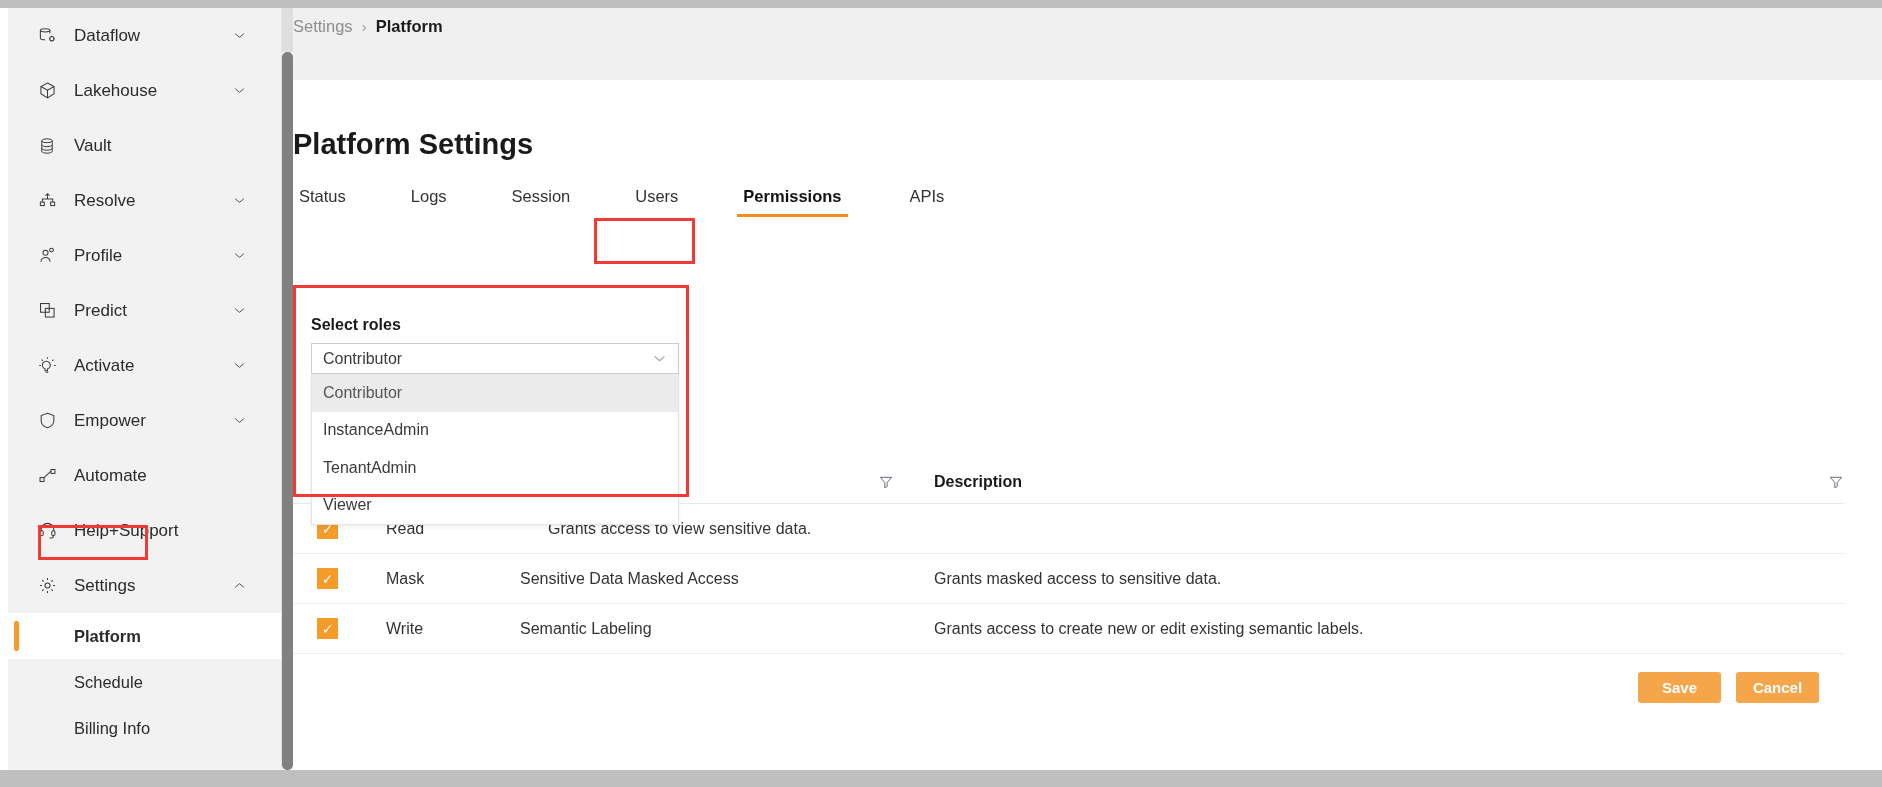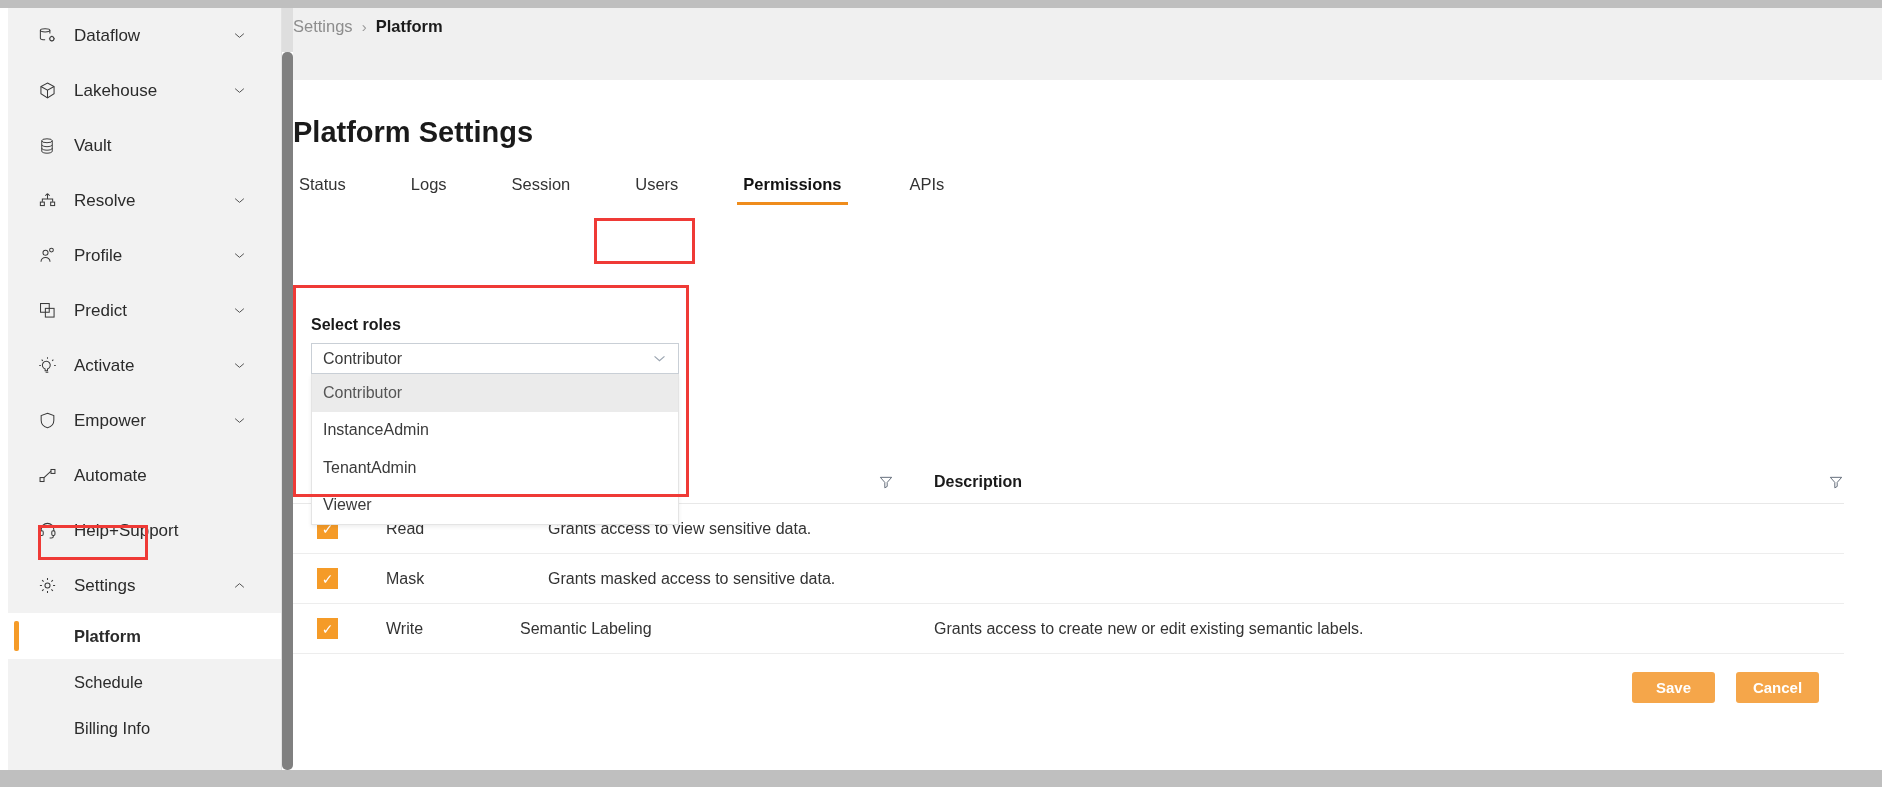--- a/index.html
+++ b/index.html
@@ -132,21 +132,21 @@
     position: relative;
     padding-left: 0;
     background: #fff;
     height: 690px;
   }
   #page-title {
     font-size: 29px;
     font-weight: bold;
     color: #1a1a1a;
     margin: 0;
-    padding-top: 36px;
+    padding-top: 48px;
   }
   #tabs {
     display: flex;
     align-items: flex-end;
     margin-top: 22px;
     height: 34px;
   }
   .tab {
     position: relative;
     font-size: 16.5px;
@@ -266,21 +266,21 @@
     display: flex; align-items: center; justify-content: center;
     color: #fff; font-size: 14px; line-height: 1;
   }
 
   
   #footer-btns {
     position: absolute;
     right: 63px;
     top: 592px;
     display: flex;
-    gap: 21px;
+    gap: 15px;
     padding-left: 27px;
   }
   .btn {
     width: 83px; height: 31px;
     background: #f4a council;
     border: none;
     border-radius: 3px;
     color: #ffffff;
     font-size: 15px;
     font-weight: bold;
@@ -582,20 +582,21 @@
             <div class="c-endfil"></div>
           </div>
 
           <div class="trow">
             <div class="c-check">
               <span class="chk">
                 <span>✓</span>
               </span>
             </div>
             <div class="c-action">Mask</div>
+            <div class="c-perm">Sensitive Data Masked Access</div>
             <div class="c-desc">
                 <span style="width:28px"></span>
                 <span>Grants masked access to sensitive data.</span>
               </div>
             <div class="c-endfil"></div>
           </div>
 
           <div class="trow">
             <div class="c-check">
               <span class="chk">

